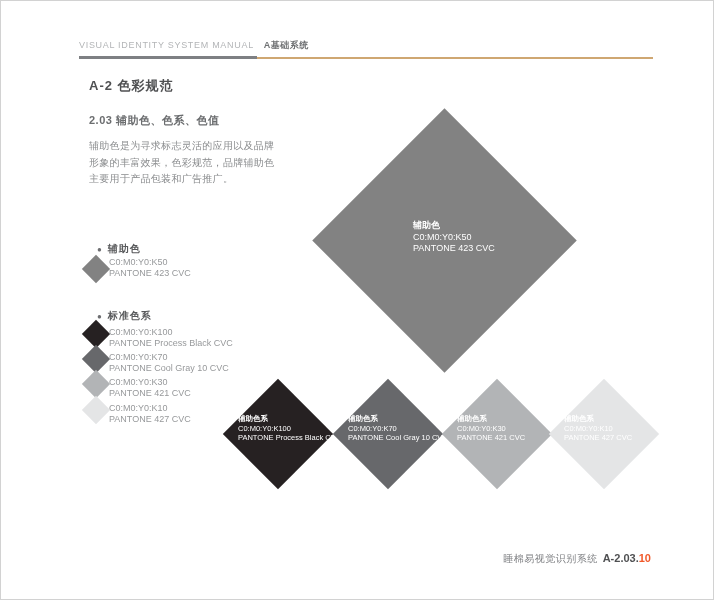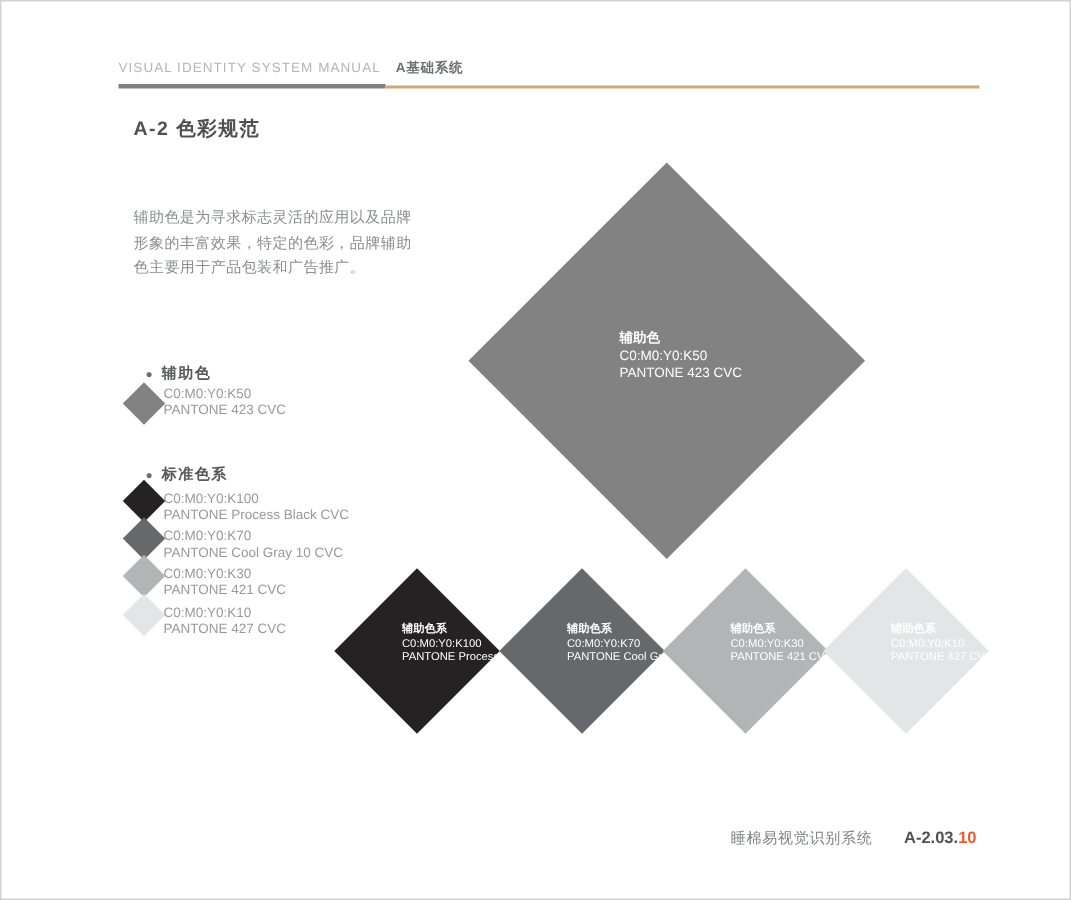--- a/index.html
+++ b/index.html
@@ -23,39 +23,40 @@
   .diamond { position:absolute; transform:rotate(45deg); }
   .sw-diamond { width:20px; height:20px; left:85px; }
   .swatch-text { position:absolute; left:108px; font-size:9px; line-height:11px; color:#97999b; white-space:nowrap; }
   
   .main-diamond { width:187px; height:187px; left:350px; top:146px; }
   .diamond-text { position:absolute; color:#ffffff; white-space:nowrap; }
   .main-diamond-text { left:412px; top:219px; font-size:9px; line-height:11.5px; }
   .diamond-text .dlabel { font-weight:bold; }
   
   .bot-diamond { width:78px; height:78px; top:394px; }
-  .bot-text { top:413px; font-size:7.5px; line-height:9.5px;margin-left:30px; }
+  .bot-text { top:413px; font-size:7.5px; line-height:9.5px; }
   
   .footer { position:absolute; top:551px; right:62px; font-size:10px; letter-spacing:.5px; color:#808285; white-space:nowrap; }
-  .footer .code { font-weight:bold; color:#4f5052; font-size:11px; margin-left:21px; letter-spacing:0; }
+  .footer .code { font-weight:bold; color:#4f5052; font-size:11px; margin-left:5px; letter-spacing:0; }
   .footer .num { font-weight:bold; color:#f1592a; font-size:11px; letter-spacing:0;text-align:right; }
 </style>
 </head>
 <body>
 
 <div class="page">
 
   <div class="header-text">
     <span>VISUAL IDENTITY SYSTEM MANUAL</span><span class="bold-part">A基础系统</span>
   </div>
   <div class="rule-dark"></div>
   <div class="rule-gold"></div>
 
   <div class="page-title">A-2 色彩规范</div>
-  <div class="desc">辅助色是为寻求标志灵活的应用以及品牌形象的丰富效果，特定的色彩，品牌辅助色主要用于产品包装和广告推广。</div>
+  <div class="topic">2.03 辅助色、色系、色值</div>
+  <div class="desc">辅助色是为寻求标志灵活的应用以及品牌形象的丰富效果，色彩规范，品牌辅助色主要用于产品包装和广告推广。</div>
 
   <div class="legend-label" style="top:241px">
     <span class="bullet">●</span><span>辅助色</span>
   </div>
   <div class="diamond sw-diamond" style="top: 258px; background-color: rgb(130, 130, 130);"></div>
   <div class="swatch-text" style="top:256px">
     <div>C0:M0:Y0:K50</div>
     <div>PANTONE 423 CVC</div>
   </div>
 

